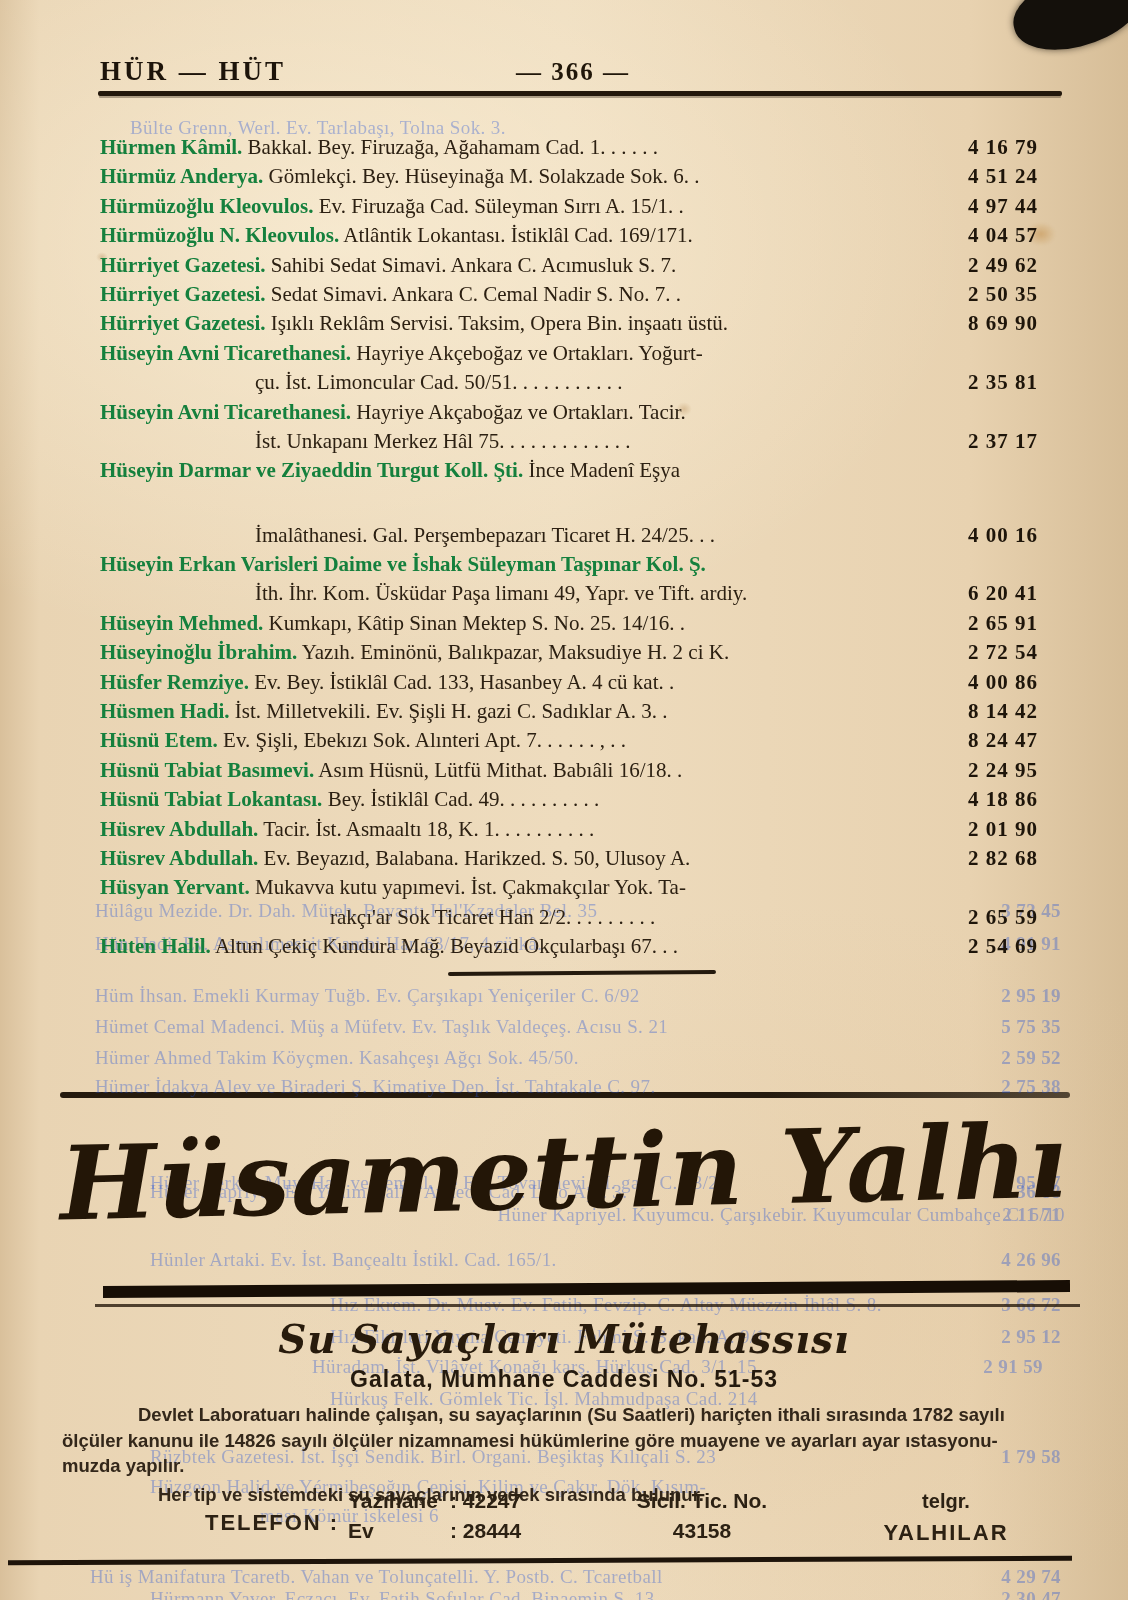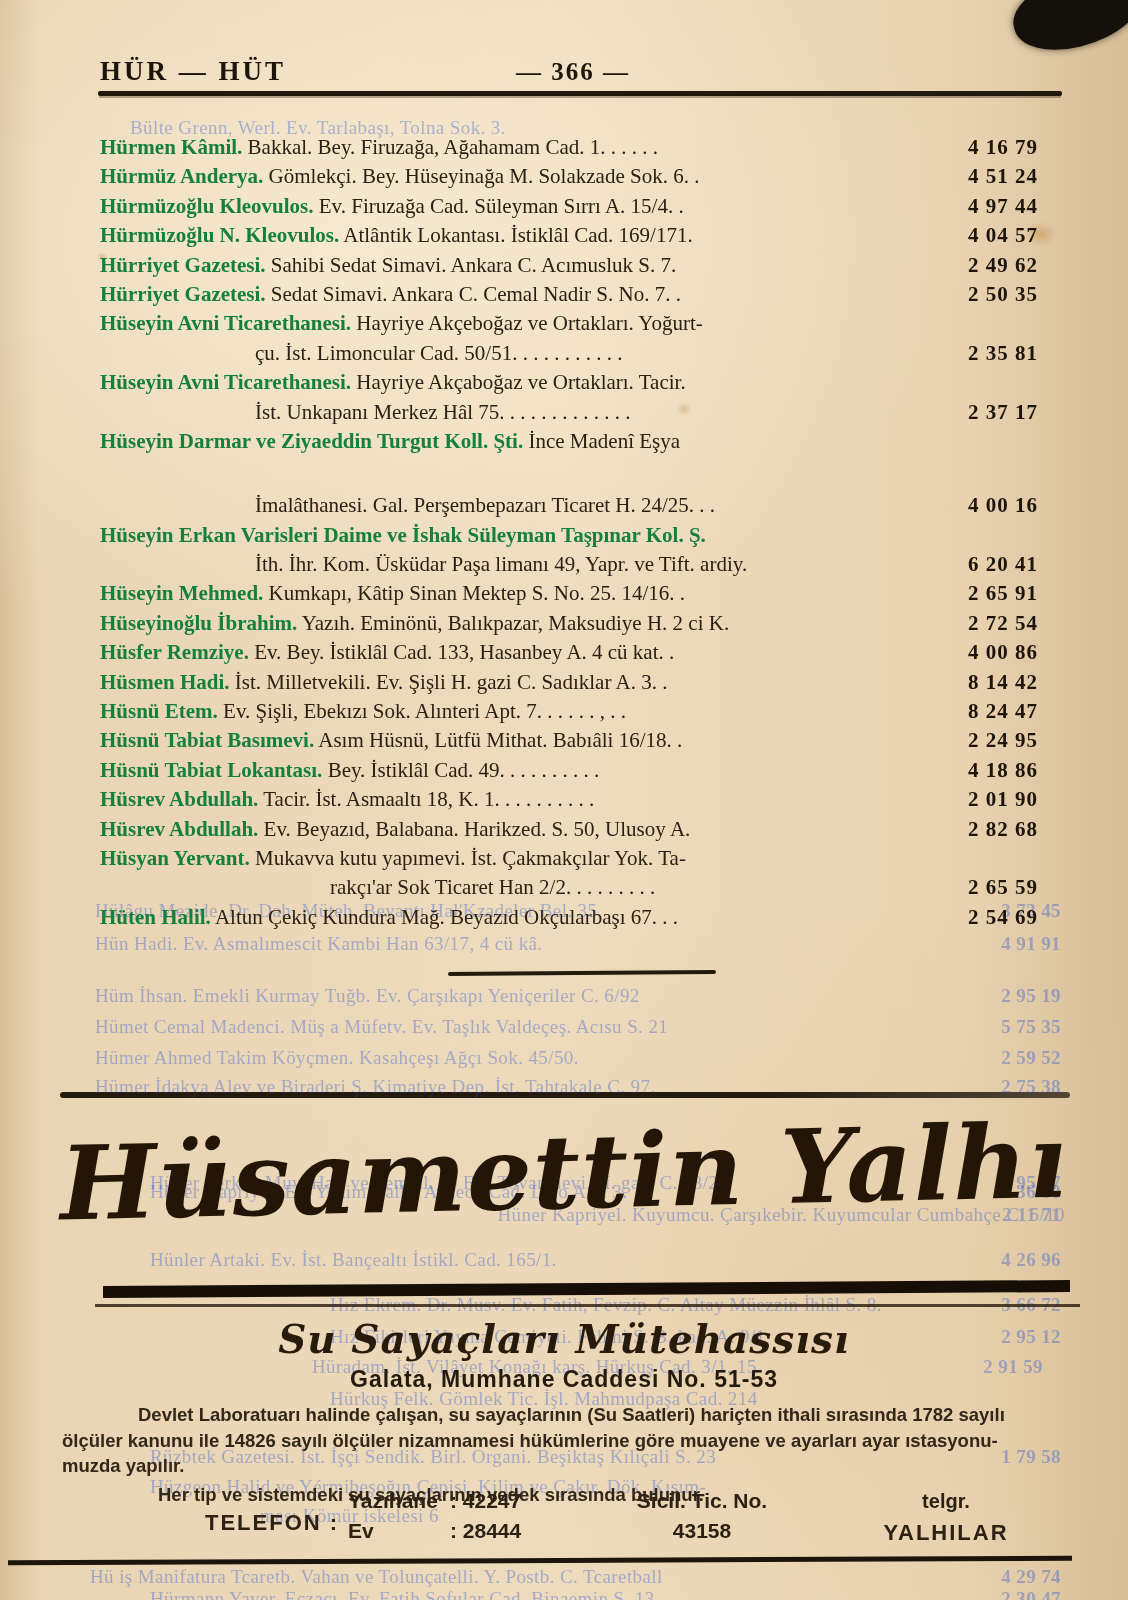--- a/index.html
+++ b/index.html
@@ -86,24 +86,25 @@
     <div class="ghost" style="left: 150px; top: 1588px; width: 915px;">Hürmann Yaver. Eczacı. Ev. Fatih Sofular Cad. Binaemin S. 13<span class="gph">2 30 47</span></div>
   </div>
 
 <div class="abs hdr-left">HÜR — HÜT</div>
 <div class="abs hdr-num">— 366 —</div>
 <div class="abs hdr-rule"></div>
 
 <div class="abs list" id="entries">
     <div class="line"><span class="nm">Hürmen Kâmil.</span><span> Bakkal. Bey. Firuzağa, Ağahamam Cad. 1. . . . . .</span><span class="ph">4 16 79</span></div>
     <div class="line"><span class="nm">Hürmüz Anderya.</span><span> Gömlekçi. Bey. Hüseyinağa M. Solakzade Sok. 6. .</span><span class="ph">4 51 24</span></div>
-    <div class="line"><span class="nm">Hürmüzoğlu Kleovulos.</span><span> Ev. Firuzağa Cad. Süleyman Sırrı A. 15/4. .</span><span class="ph">4 97 44</span></div>
+    <div class="line"><span class="nm">Hürmüzoğlu Kleovulos.</span><span> Ev. Firuzağa Cad. Süleyman Sırrı A. 15/1. .</span><span class="ph">4 97 44</span></div>
     <div class="line"><span class="nm">Hürmüzoğlu N. Kleovulos.</span><span> Atlântik Lokantası. İstiklâl Cad. 169/171.</span><span class="ph">4 04 57</span></div>
     <div class="line"><span class="nm">Hürriyet Gazetesi.</span><span> Sahibi Sedat Simavi. Ankara C. Acımusluk S. 7.</span><span class="ph">2 49 62</span></div>
     <div class="line"><span class="nm">Hürriyet Gazetesi.</span><span> Sedat Simavi. Ankara C. Cemal Nadir S. No. 7. .</span><span class="ph">2 50 35</span></div>
+    <div class="line"><span class="nm">Hürriyet Gazetesi.</span><span> Işıklı Reklâm Servisi. Taksim, Opera Bin. inşaatı üstü.</span><span class="ph">8 69 90</span></div>
     <div class="line"><span class="nm">Hüseyin Avni Ticarethanesi.</span><span> Hayriye Akçeboğaz ve Ortakları. Yoğurt-</span></div>
     <div class="line" style="padding-left: 155px;"><span>çu. İst. Limoncular Cad. 50/51. . . . . . . . . . .</span><span class="ph">2 35 81</span></div>
     <div class="line"><span class="nm">Hüseyin Avni Ticarethanesi.</span><span> Hayriye Akçaboğaz ve Ortakları. Tacir.</span></div>
     <div class="line" style="padding-left: 155px;"><span>İst. Unkapanı Merkez Hâl 75. . . . . . . . . . . . .</span><span class="ph">2 37 17</span></div>
     <div class="line"><span class="nm">Hüseyin Darmar ve Ziyaeddin Turgut Koll. Şti.</span><span> İnce Madenî Eşya</span></div>
     <div class="line" style="padding-left: 155px; margin-top: 35px;"><span>İmalâthanesi. Gal. Perşembepazarı Ticaret H. 24/25. . .</span><span class="ph">4 00 16</span></div>
     <div class="line"><span class="nm">Hüseyin Erkan Varisleri Daime ve İshak Süleyman Taşpınar Kol. Ş.</span></div>
     <div class="line" style="padding-left: 155px;"><span>İth. İhr. Kom. Üsküdar Paşa limanı 49, Yapr. ve Tift. ardiy.</span><span class="ph">6 20 41</span></div>
     <div class="line"><span class="nm">Hüseyin Mehmed.</span><span> Kumkapı, Kâtip Sinan Mektep S. No. 25. 14/16. .</span><span class="ph">2 65 91</span></div>
     <div class="line"><span class="nm">Hüseyinoğlu İbrahim.</span><span> Yazıh. Eminönü, Balıkpazar, Maksudiye H. 2 ci K.</span><span class="ph">2 72 54</span></div>

